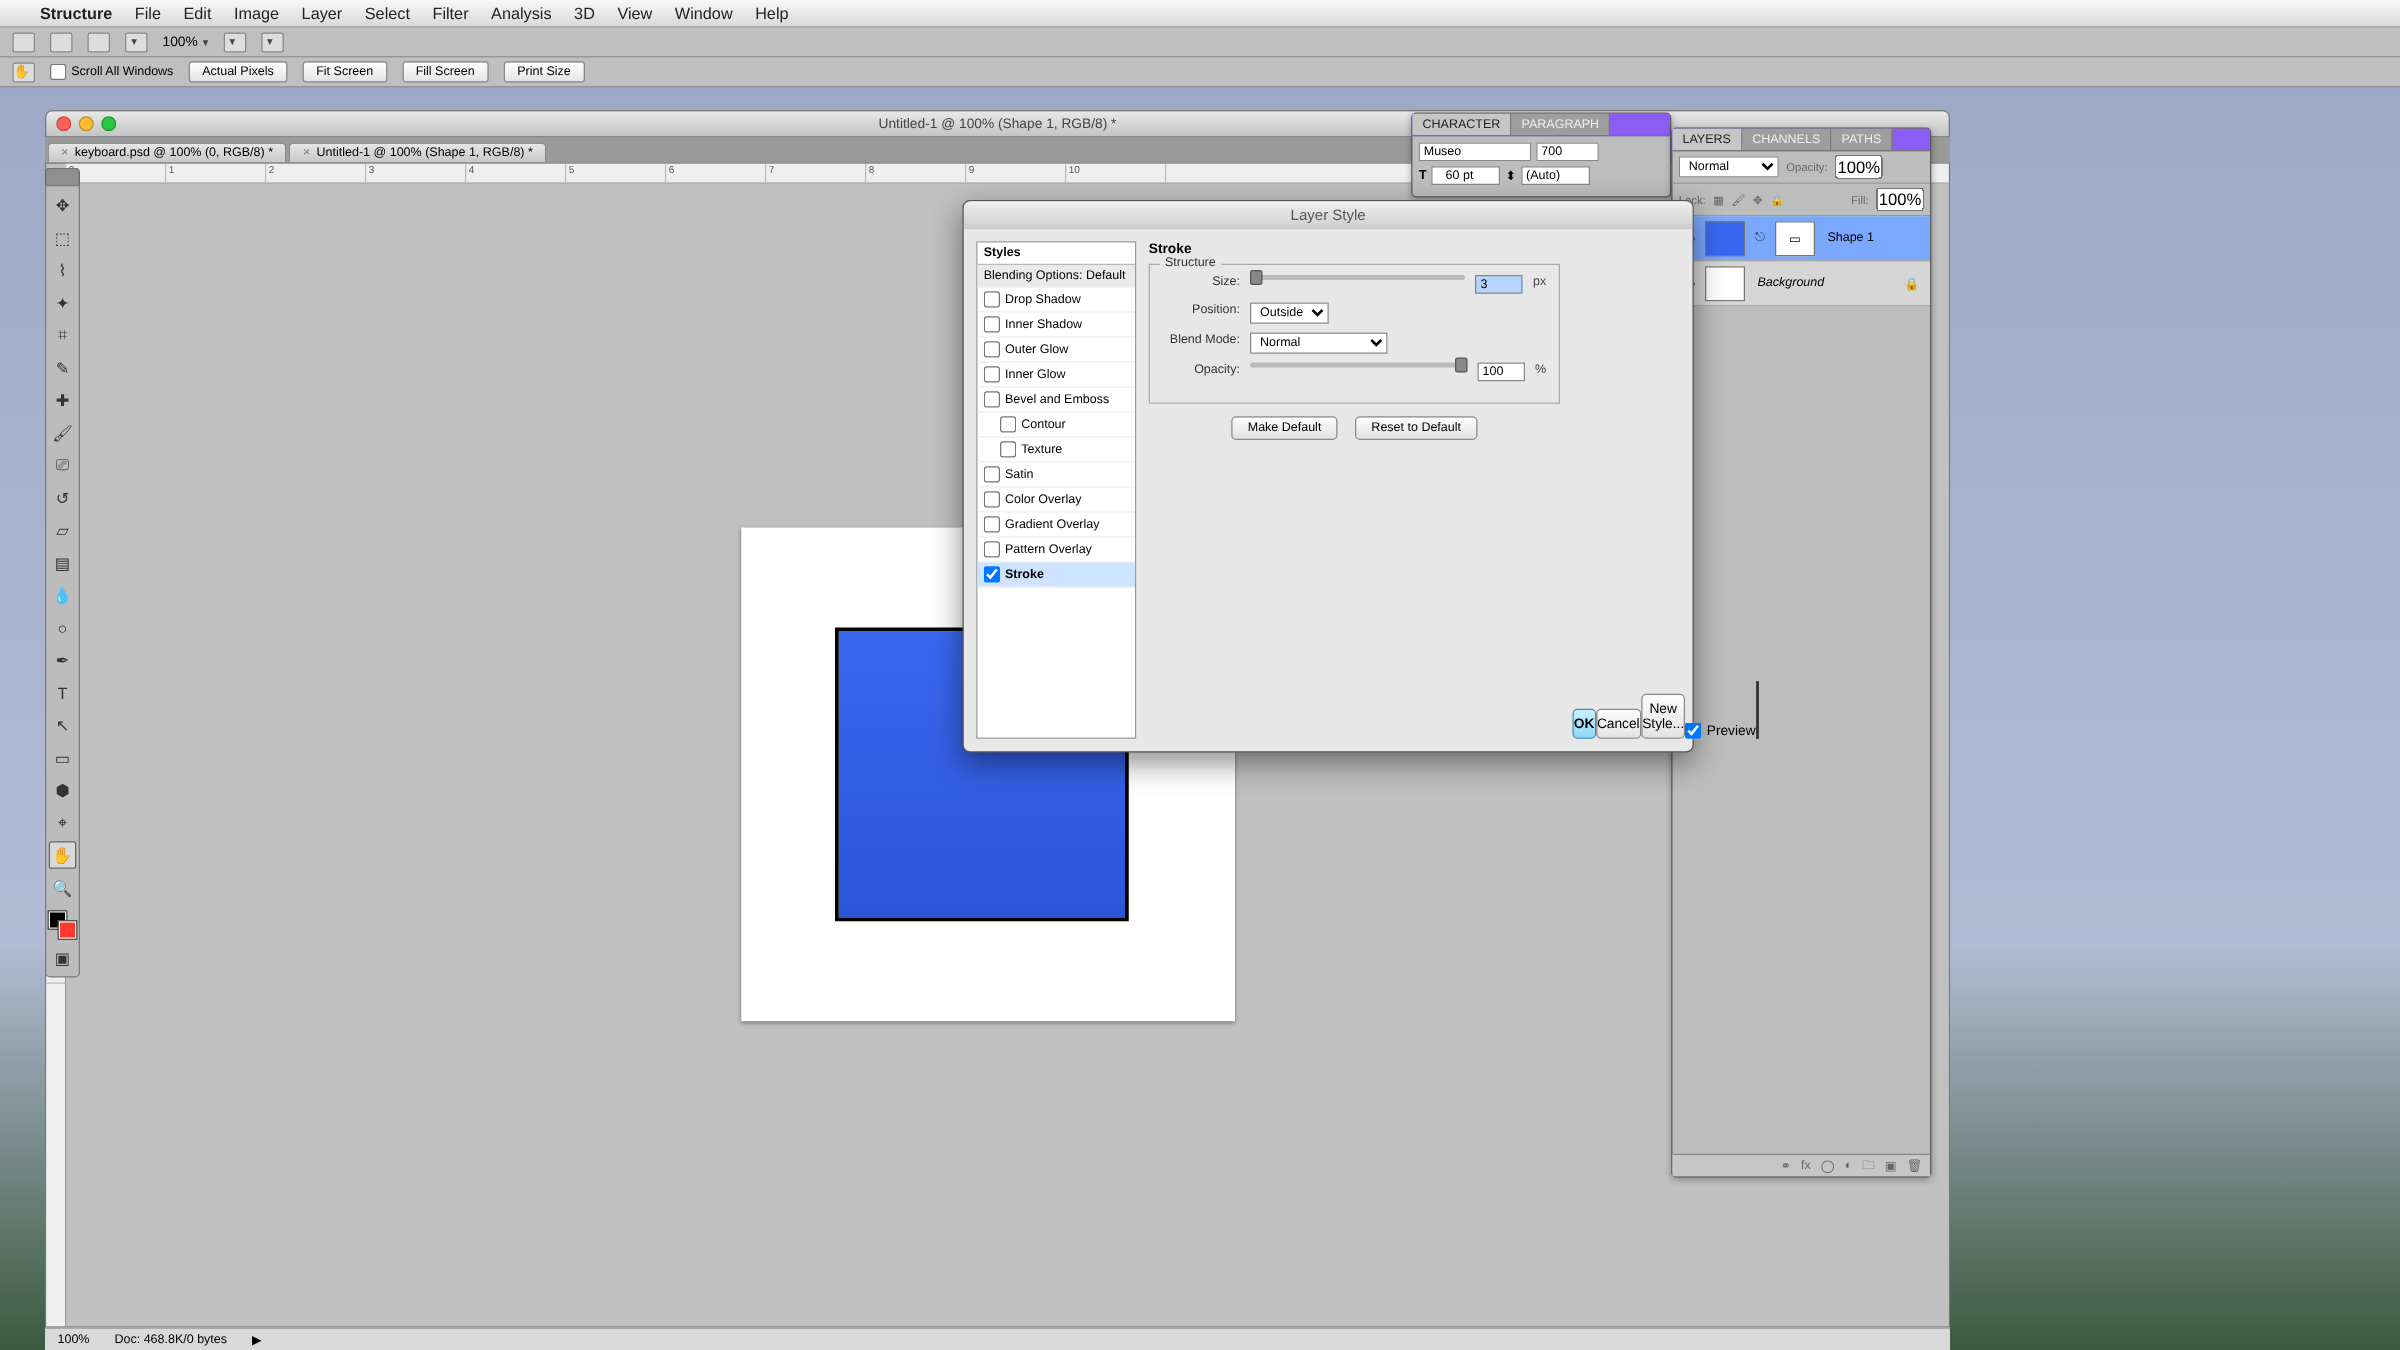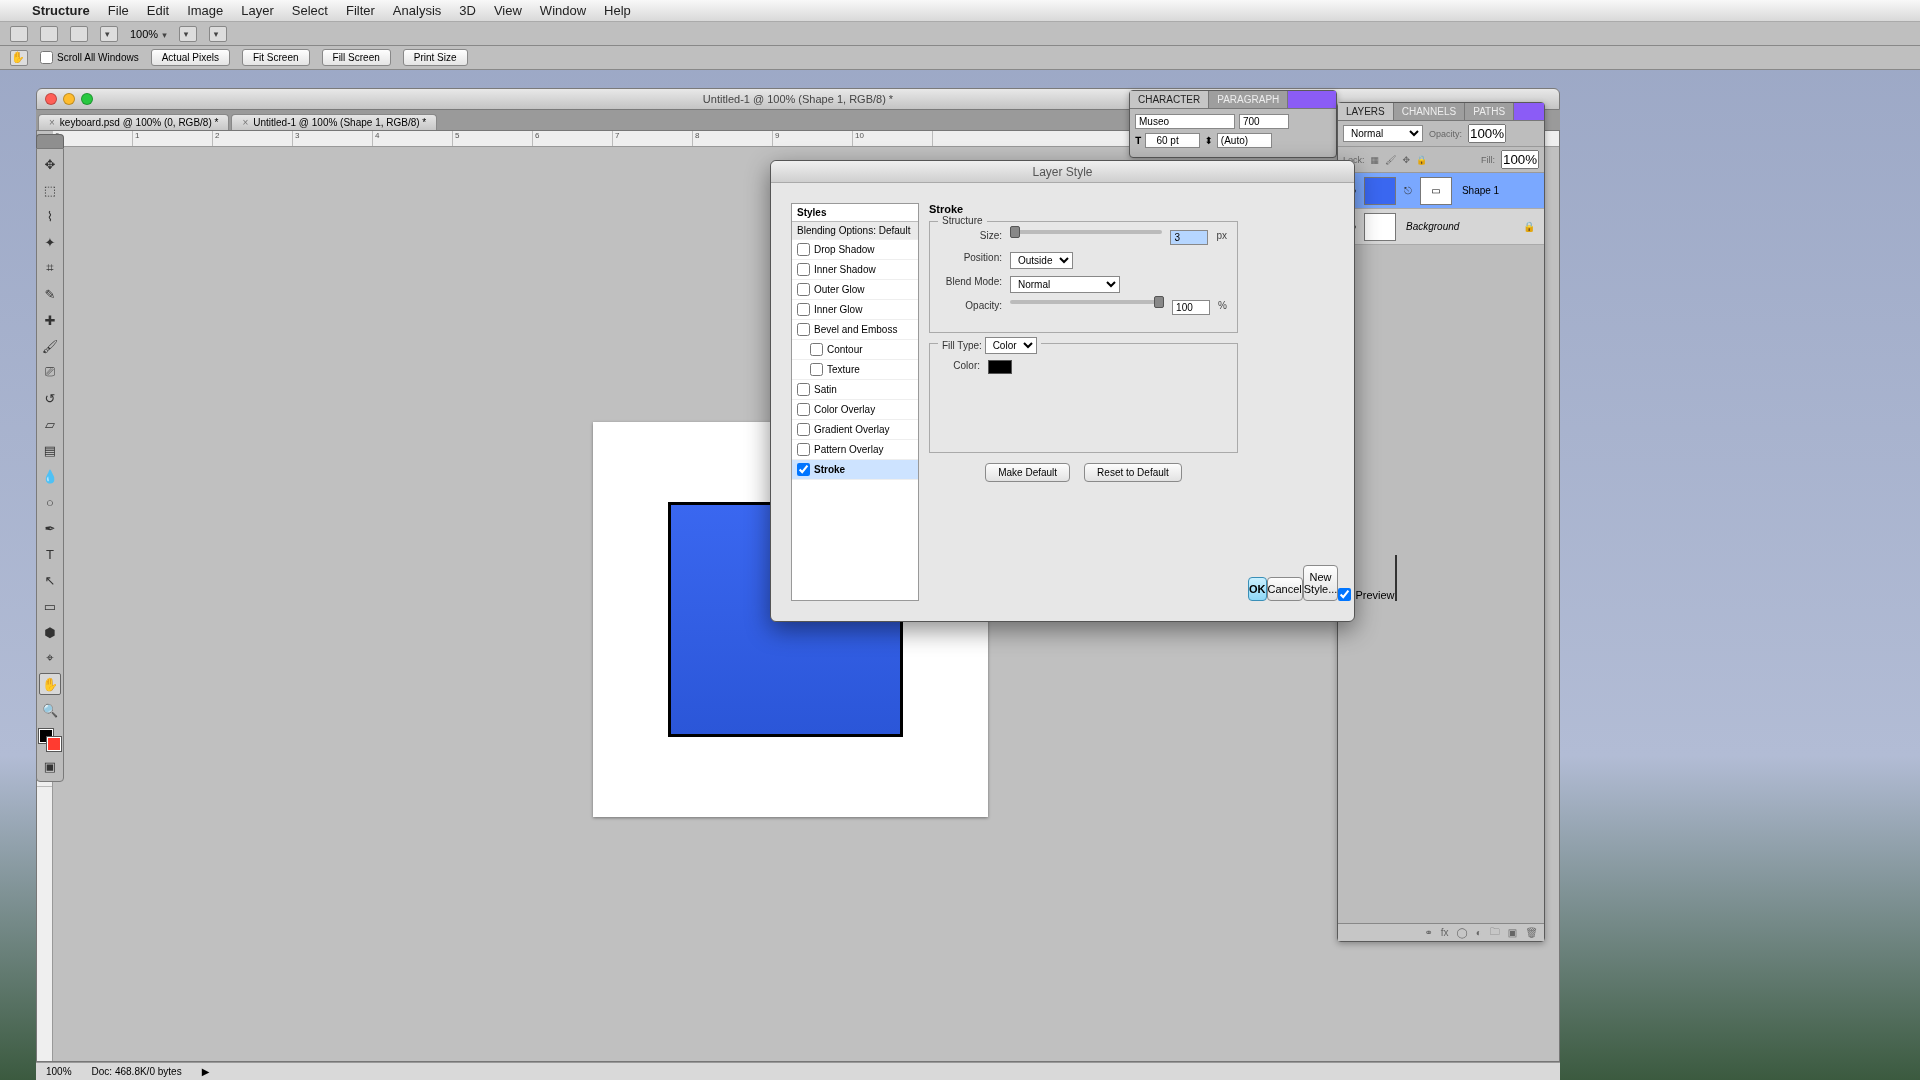--- a/index.html
+++ b/index.html
@@ -59,21 +59,21 @@
 .layrow{display:flex;align-items:center;border-bottom:1px solid #aaa;height:36px;}
 .layrow.sel{background:#7aa8ff;}
 .eye{width:22px;text-align:center;font-size:12px;}
 .thumb{width:32px;height:28px;border:1px solid #777;background:#fff;margin:0 4px;display:flex;align-items:center;justify-content:center;}
 .thumb.blue{background:#3a67f0;}
 .opts-row{display:flex;align-items:center;gap:6px;padding:3px 5px;border-bottom:1px solid #999;font-size:9px;color:#666;}
 
 
 .dialog{position:absolute;left:770px;top:160px;width:585px;background:#e7e7e7;border:1px solid #555;border-radius:6px;box-shadow:0 8px 24px rgba(0,0,0,.45);z-index:200;}
 .dlg-title{height:22px;display:flex;align-items:center;justify-content:center;background:linear-gradient(#f0f0f0,#cfcfcf);border-bottom:1px solid #aaa;border-radius:6px 6px 0 0;font-size:12px;color:#555;}
-.dlg-body{display:flex;padding:20px;gap:10px;}
+.dlg-body{display:flex;padding:10px;gap:10px;}
 .styles-col{width:128px;border:1px solid #999;background:#fff;}
 .styles-hdr{padding:3px 5px;border-bottom:1px solid #bbb;font-weight:bold;font-size:10px;}
 .style-item{display:flex;align-items:center;gap:4px;padding:3px 5px;font-size:10px;border-bottom:1px solid #eee;cursor:pointer;}
 .style-item.hl{background:#cde3ff;}
 .style-item.blend{background:#eaeaea;}
 .style-item input[type=checkbox]{margin:0;}
 .style-item.sub{padding-left:18px;}
 
 .settings-col{flex:1;}
 .fieldset{border:1px solid #aaa;padding:8px 10px 10px;margin-bottom:10px;position:relative;}
@@ -225,21 +225,21 @@
   <div class="tool">▣</div>
 </div>
 
 <div class="panel" style="left:1129px;top:90px;width:208px;">
   <div class="panel-tabs">
     <div class="ptab active">CHARACTER</div>
     <div class="ptab">PARAGRAPH</div>
   </div>
   <div class="panel-body">
     <div class="field">
-        <input style="width: 100px;" value="Museo">
+        <input style="width: 90px;" value="Museo">
         <input style="width: 50px;" value="700">
       </div>
     <div class="field">
       <span>𝐓</span>
         <input style="width: 55px; padding-left: 10px;" value="60 pt">
       <span>⬍</span>
         <input style="width: 55px;" value="(Auto)">
     </div>
   </div>
 </div>
@@ -372,27 +372,20 @@
         </div>
         <div class="frow">
           <label>Opacity:</label>
           <div class="slider">
               <div class="knob" style="left:100%;margin-left:-10px;"></div>
             </div>
           <input class="mini-in" value="100" style="">
           <span class="suffix">%</span>
         </div>
       </div>
-      <div class="fieldset" style="height:110px;">
-        <span class="legend"><span>Fill Type:</span> <select class="sel"><option>Color</option></select></span>
-        <div class="frow" style="margin-top:8px;">
-          <label style="width:40px">Color:</label>
-          <div class="swatch"></div>
-        </div>
-      </div>
       <div class="defaults">
         <button class="btn">Make Default</button>
         <button class="btn">Reset to Default</button>
       </div>
     </div>
 
     <div class="actions-col">
       <button class="btn btn-wide btn-ok">OK</button>
       <button class="btn btn-wide">Cancel</button>
       <button class="btn btn-wide">New Style...</button>

